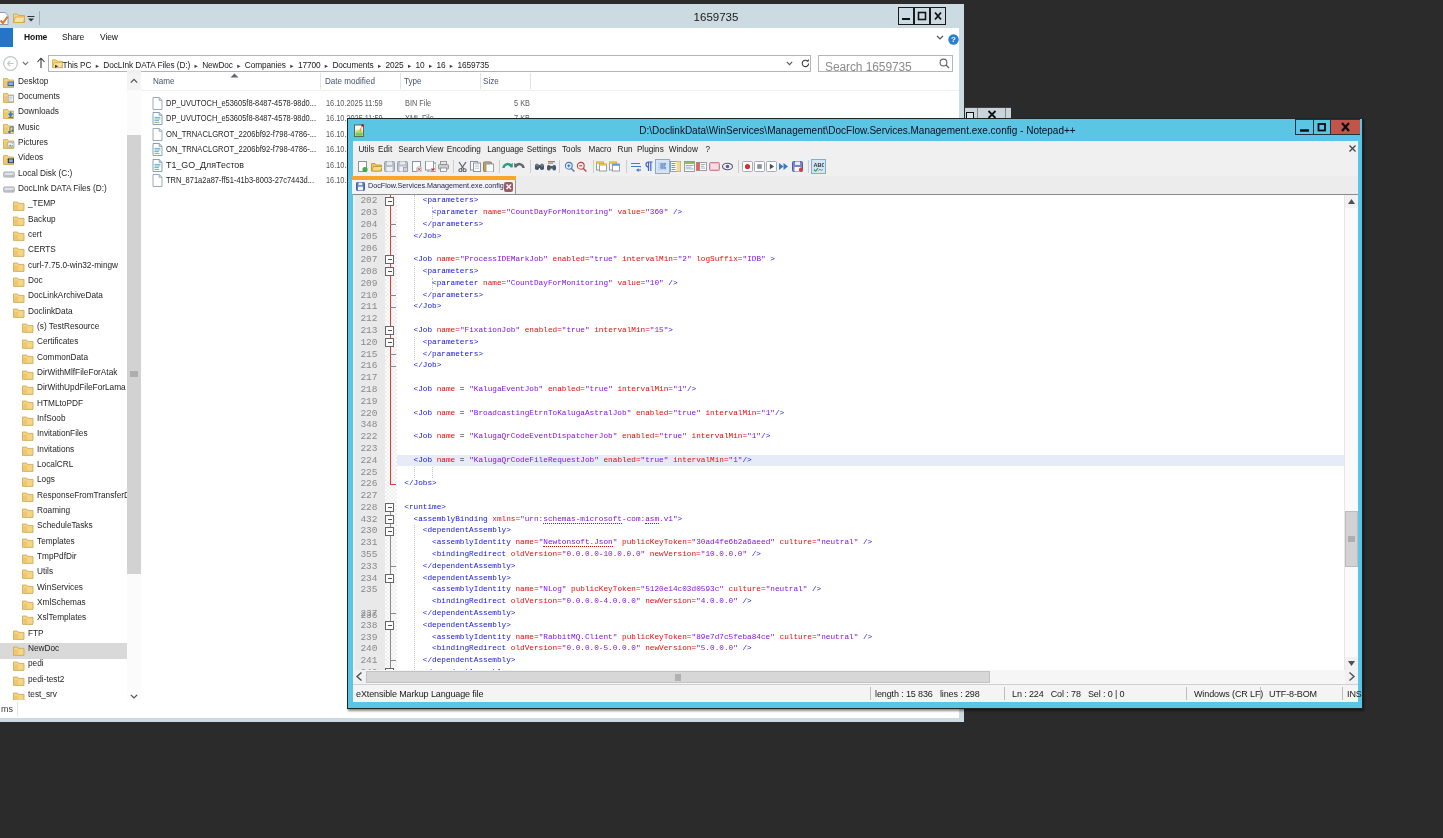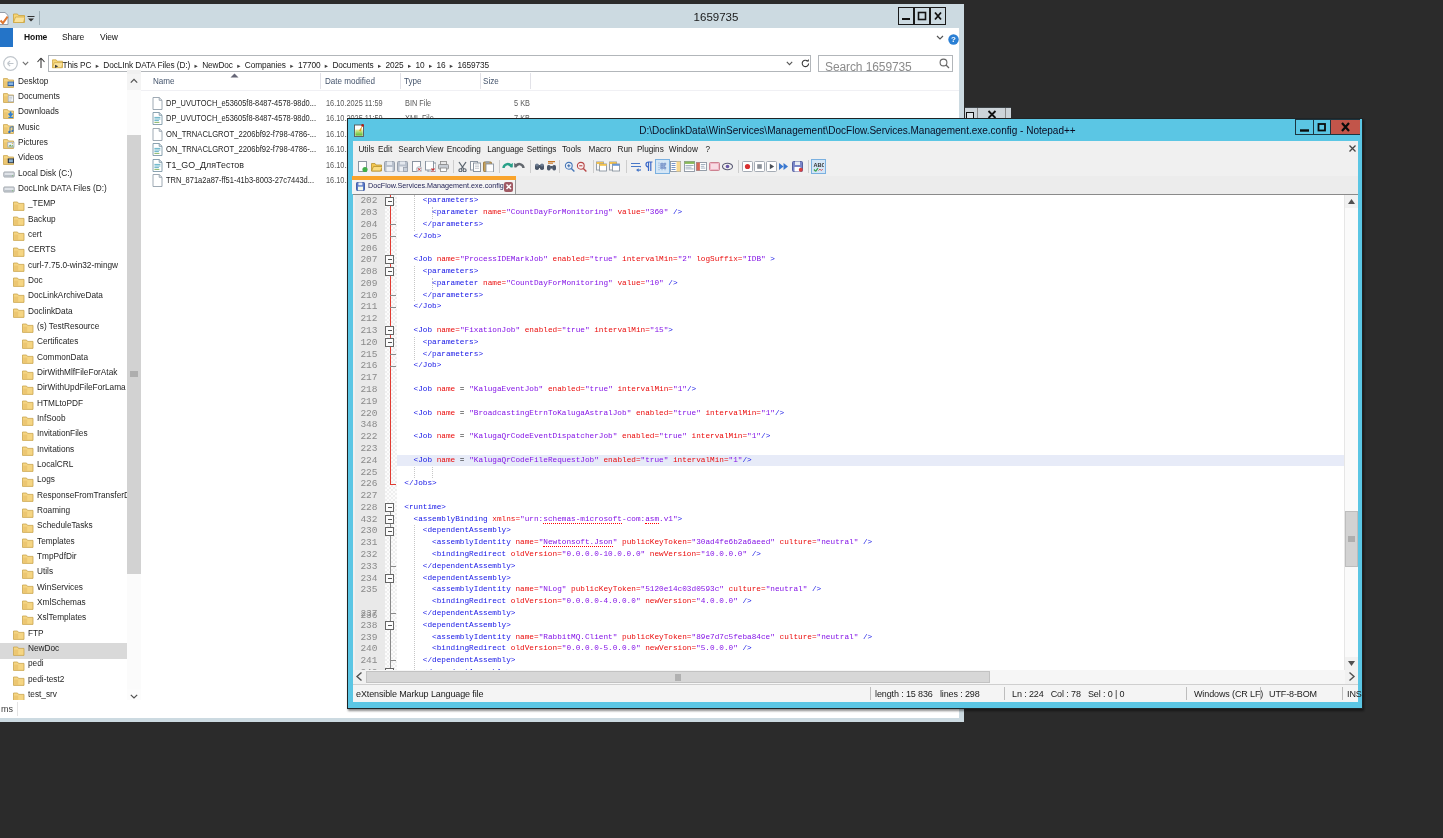--- a/index.html
+++ b/index.html
@@ -965,21 +965,21 @@
 <div class="cl" style="top:478.3px">  <span class="b">&lt;/Jobs&gt;</span></div>
 <div class="ln" style="top:490.1px">227</div>
 <div class="ln" style="top:501.8px">228</div>
 <div class="cl" style="top:501.8px">  <span class="b">&lt;runtime&gt;</span></div>
 <div class="ln" style="top:513.6px">432</div>
 <div class="cl" style="top:513.6px">    <span class="b">&lt;assemblyBinding </span><span class="r">xmlns=</span><span class="s">"urn:</span><span class="sq">schemas-microsoft</span><span class="s">-com:</span><span class="sq">asm</span><span class="s">.v1"</span><span class="b">&gt;</span></div>
 <div class="ln" style="top:525.4px">230</div>
 <div class="cl" style="top:525.4px">      <span class="b">&lt;dependentAssembly&gt;</span></div>
 <div class="ln" style="top:537.2px">231</div>
 <div class="cl" style="top:537.2px">        <span class="b">&lt;assemblyIdentity </span><span class="r">name=</span><span class="s">"</span><span class="sq">Newtonsoft.Json</span><span class="s">"</span><span class="k"> </span><span class="r">publicKeyToken=</span><span class="s">"30ad4fe6b2a6aeed"</span><span class="k"> </span><span class="r">culture=</span><span class="s">"neutral"</span><span class="k"> </span><span class="b">/&gt;</span></div>
-<div class="ln" style="top:549.0px">232</div>
+<div class="ln" style="top:549.0px">355</div>
 <div class="cl" style="top:549.0px">        <span class="b">&lt;bindingRedirect </span><span class="r">oldVersion=</span><span class="s">"0.0.0.0-10.0.0.0"</span><span class="k"> </span><span class="r">newVersion=</span><span class="s">"10.0.0.0"</span><span class="k"> </span><span class="b">/&gt;</span></div>
 <div class="ln" style="top:560.8px">233</div>
 <div class="cl" style="top:560.8px">      <span class="b">&lt;/dependentAssembly&gt;</span></div>
 <div class="ln" style="top:572.6px">234</div>
 <div class="cl" style="top:572.6px">      <span class="b">&lt;dependentAssembly&gt;</span></div>
 <div class="ln" style="top:584.4px">235</div>
 <div class="cl" style="top:584.4px">        <span class="b">&lt;assemblyIdentity </span><span class="r">name=</span><span class="s">"NLog"</span><span class="k"> </span><span class="r">publicKeyToken=</span><span class="s">"5120e14c03d0593c"</span><span class="k"> </span><span class="r">culture=</span><span class="s">"neutral"</span><span class="k"> </span><span class="b">/&gt;</span></div>
 <div class="ln" style="top:610px">236</div>
 <div class="cl" style="top:596.2px">        <span class="b">&lt;bindingRedirect </span><span class="r">oldVersion=</span><span class="s">"0.0.0.0-4.0.0.0"</span><span class="k"> </span><span class="r">newVersion=</span><span class="s">"4.0.0.0"</span><span class="k"> </span><span class="b">/&gt;</span></div>
 <div class="ln" style="top:608.0px">237</div>

